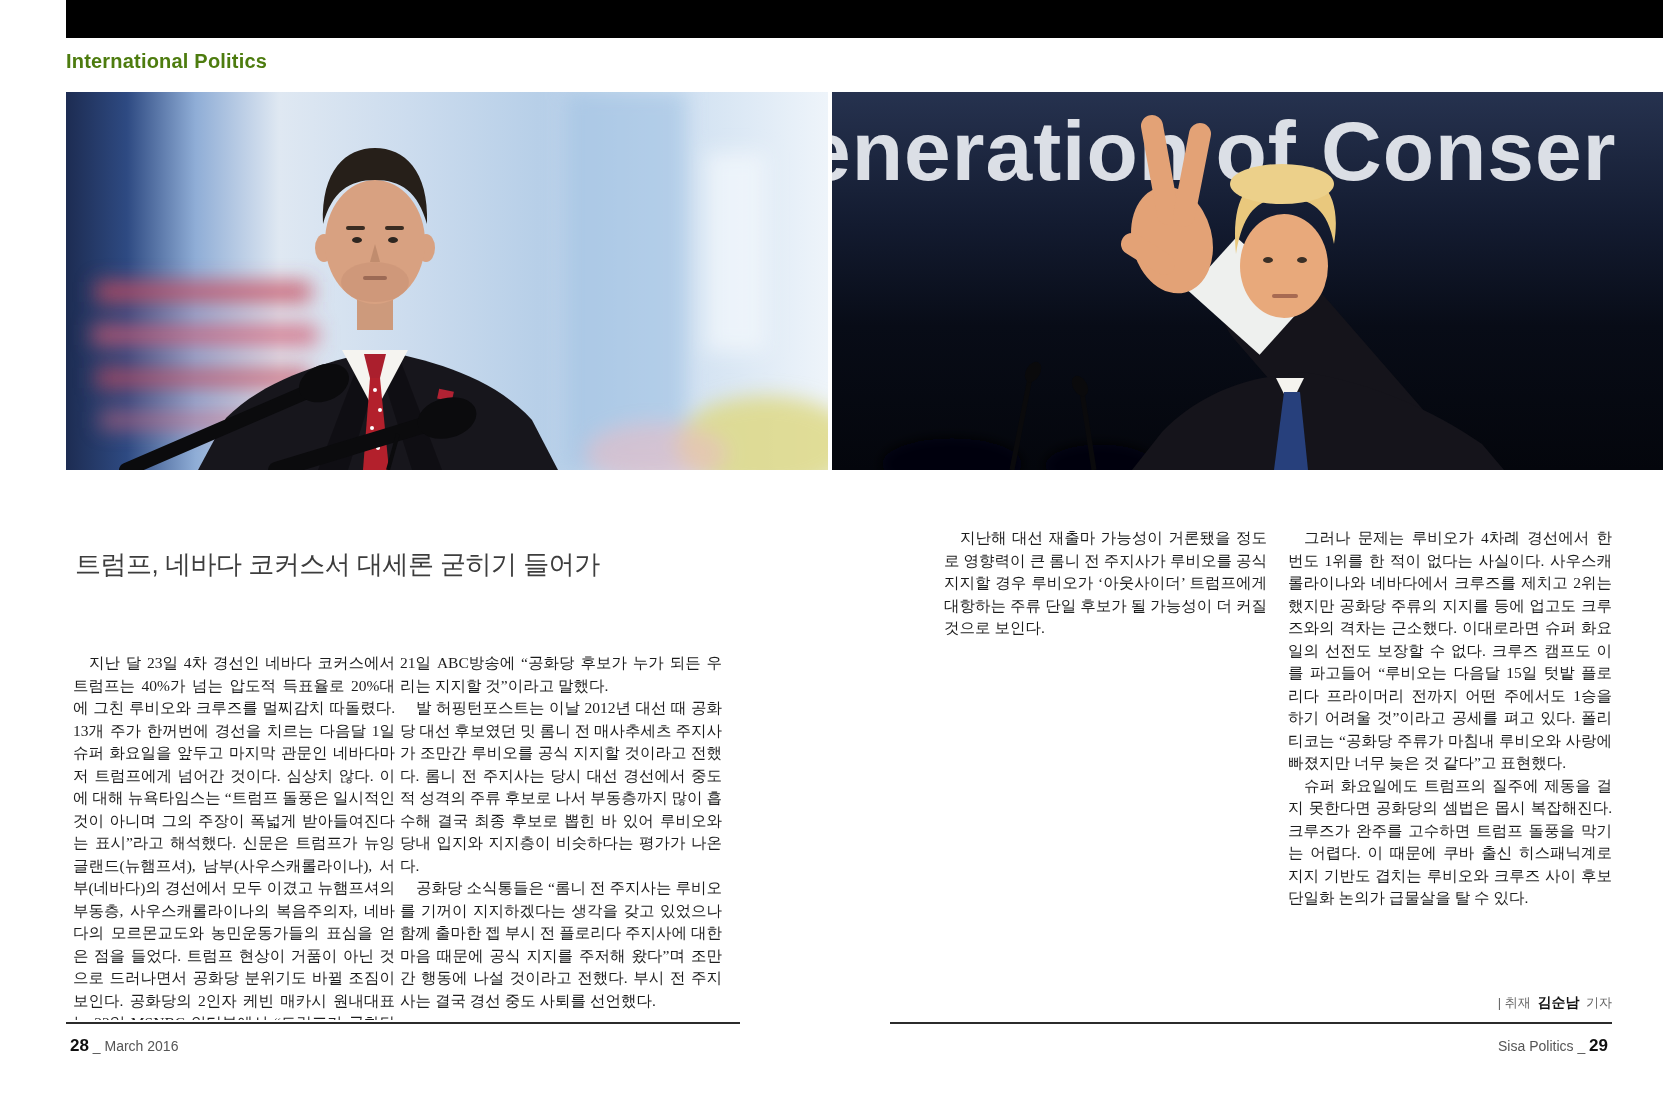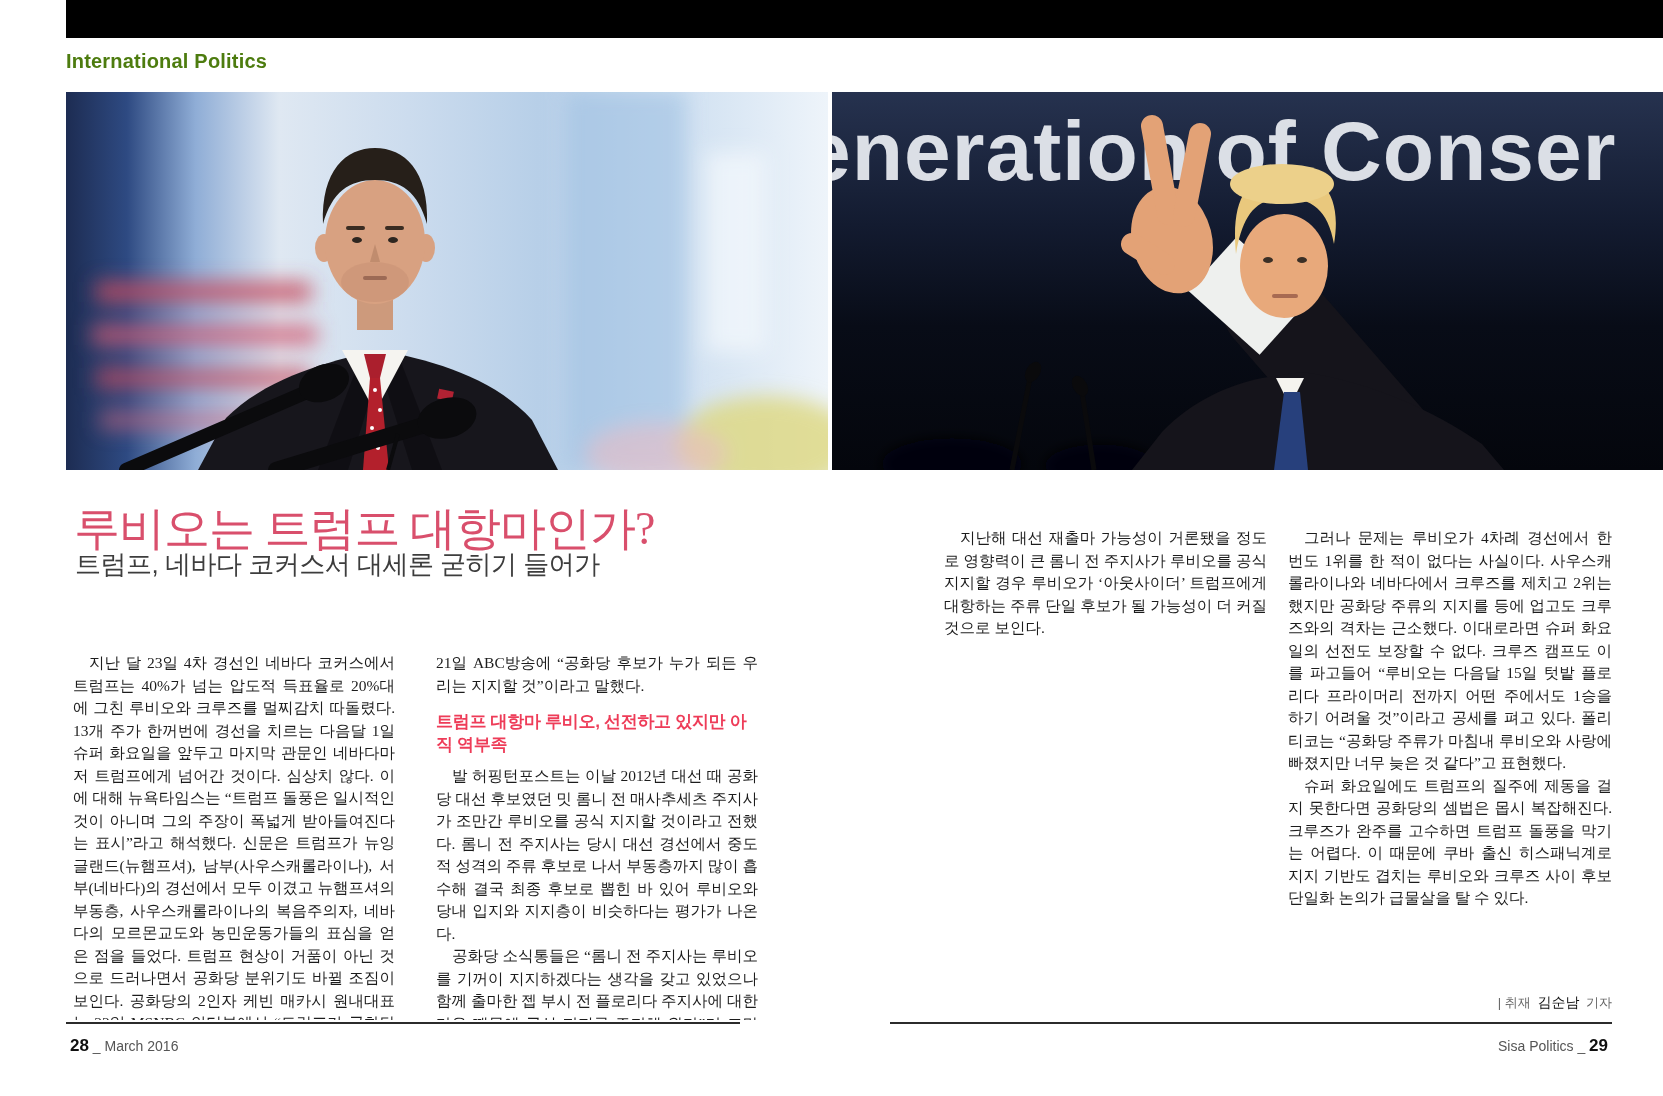--- a/index.html
+++ b/index.html
@@ -15,27 +15,27 @@
   .headline{position:absolute;left:74px;top:503px;margin:0;
             font-family:"Liberation Serif","DejaVu Serif",serif;
             font-weight:500;font-size:46px;line-height:1.15;color:#d94f6c;letter-spacing:-1px;}
   .subheadline{position:absolute;left:75px;top:547px;margin:0;font-weight:500;
                font-size:26px;color:#3d3d3d;letter-spacing:-.5px;}
   .col{position:absolute;overflow:hidden;
        font-family:"Liberation Serif","DejaVu Serif",serif;}
   .col p{margin:0;font-size:15.5px;line-height:22.5px;text-align:justify;color:#1c1c1c;word-break:break-all;}
   .col p.indent{text-indent:16px;}
   .col1{left:73px;top:652px;width:322px;height:368px;}
-  .col2{left:436px;top:652px;width:322px;height:368px;}
+  .col2{left:400px;top:652px;width:322px;height:368px;}
   .col3{left:944px;top:527px;width:323px;height:490px;}
   .col4{left:1288px;top:527px;width:324px;height:490px;}
   .pink-subhead{font-family:"Liberation Sans","DejaVu Sans",sans-serif;
                 font-size:17px;font-weight:bold;color:#ee3c58;margin:13px 0 9px 0;letter-spacing:-.3px;}
   .byline{position:absolute;right:51px;top:994px;font-size:13px;color:#666;}
-  .byline-name{color:#111;font-weight:normal;font-size:14px;margin:0 3px;}
+  .byline-name{color:#111;font-weight:bold;font-size:14px;margin:0 3px;}
   .footer-rule{position:absolute;top:1022px;height:2px;background:#2b2b2b;}
   .footer-rule-left{left:66px;width:674px;}
   .footer-rule-right{left:890px;width:722px;}
   .footer{position:absolute;top:1036px;font-size:14px;color:#555;}
   .footer .pg{font-size:17px;font-weight:bold;color:#101010;}
   .footer-left{left:70px;}
   .footer-right{right:55px;}
 </style>
 </head>
 <body>
@@ -151,30 +151,28 @@
         <ellipse cx="452" cy="174" rx="44" ry="52" fill="#e8a97b"></ellipse>
         <path d="M404,162 C398,100 420,82 452,80 C492,80 510,104 502,152 C496,118 480,106 452,106 C422,106 410,126 404,162 Z" fill="#e9c87d"></path>
         <ellipse cx="450" cy="92" rx="52" ry="20" fill="#ecd08a"></ellipse>
         <ellipse cx="436" cy="168" rx="5" ry="3" fill="#3a2f26"></ellipse>
         <ellipse cx="470" cy="168" rx="5" ry="3" fill="#3a2f26"></ellipse>
         <rect x="440" y="202" width="26" height="4" rx="2" fill="#a76a52"></rect>
       </g>
     </svg>
   </div>
 
-  <h1 class="headline">루비오는 트럼프 대항마인가?</h1>
   <h2 class="subheadline">트럼프, 네바다 코커스서 대세론 굳히기 들어가</h2>
 
   <div class="col col1">
     <p class="indent">지난 달 23일 4차 경선인 네바다 코커스에서 트럼프는 40%가 넘는 압도적 득표율로 20%대에 그친 루비오와 크루즈를 멀찌감치 따돌렸다. 13개 주가 한꺼번에 경선을 치르는 다음달 1일 슈퍼 화요일을 앞두고 마지막 관문인 네바다마저 트럼프에게 넘어간 것이다. 심상치 않다. 이에 대해 뉴욕타임스는 “트럼프 돌풍은 일시적인 것이 아니며 그의 주장이 폭넓게 받아들여진다는 표시”라고 해석했다. 신문은 트럼프가 뉴잉글랜드(뉴햄프셔), 남부(사우스캐롤라이나), 서부(네바다)의 경선에서 모두 이겼고 뉴햄프셔의 부동층, 사우스캐롤라이나의 복음주의자, 네바다의 모르몬교도와 농민운동가들의 표심을 얻은 점을 들었다. 트럼프 현상이 거품이 아닌 것으로 드러나면서 공화당 분위기도 바뀔 조짐이 보인다. 공화당의 2인자 케빈 매카시 원내대표는 22일 MSNBC 인터뷰에서 “트럼프가 공화당 대선후보로 지명될 가능성이 50% 이상”이라고 말했다. 공화당 전당대회를 여는 조직 전국위원회의 라인스 프리버스 위원장도</p>
   </div>
 
   <div class="col col2">
     <p>21일 ABC방송에 “공화당 후보가 누가 되든 우리는 지지할 것”이라고 말했다.</p>
-    <h3 class="pink-subhead">트럼프 대항마 루비오, 선전하고 있지만 아직 역부족</h3>
     <p class="indent">발 허핑턴포스트는 이날 2012년 대선 때 공화당 대선 후보였던 밋 롬니 전 매사추세츠 주지사가 조만간 루비오를 공식 지지할 것이라고 전했다. 롬니 전 주지사는 당시 대선 경선에서 중도적 성격의 주류 후보로 나서 부동층까지 많이 흡수해 결국 최종 후보로 뽑힌 바 있어 루비오와 당내 입지와 지지층이 비슷하다는 평가가 나온다.</p>
     <p class="indent">공화당 소식통들은 “롬니 전 주지사는 루비오를 기꺼이 지지하겠다는 생각을 갖고 있었으나 함께 출마한 젭 부시 전 플로리다 주지사에 대한 마음 때문에 공식 지지를 주저해 왔다”며 조만간 행동에 나설 것이라고 전했다. 부시 전 주지사는 결국 경선 중도 사퇴를 선언했다.</p>
 
   </div>
 
   <div class="col col3">
     <p class="indent">지난해 대선 재출마 가능성이 거론됐을 정도로 영향력이 큰 롬니 전 주지사가 루비오를 공식 지지할 경우 루비오가 ‘아웃사이더’ 트럼프에게 대항하는 주류 단일 후보가 될 가능성이 더 커질 것으로 보인다.</p>
 
   </div>
 

